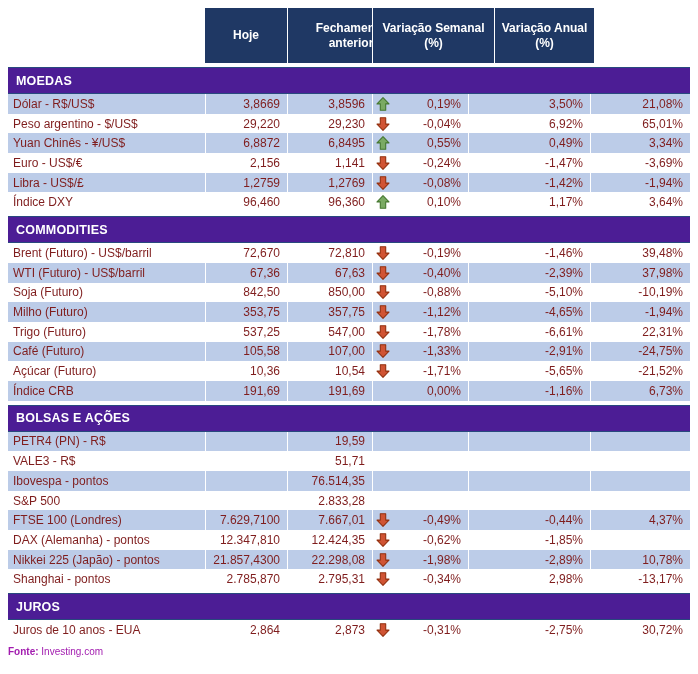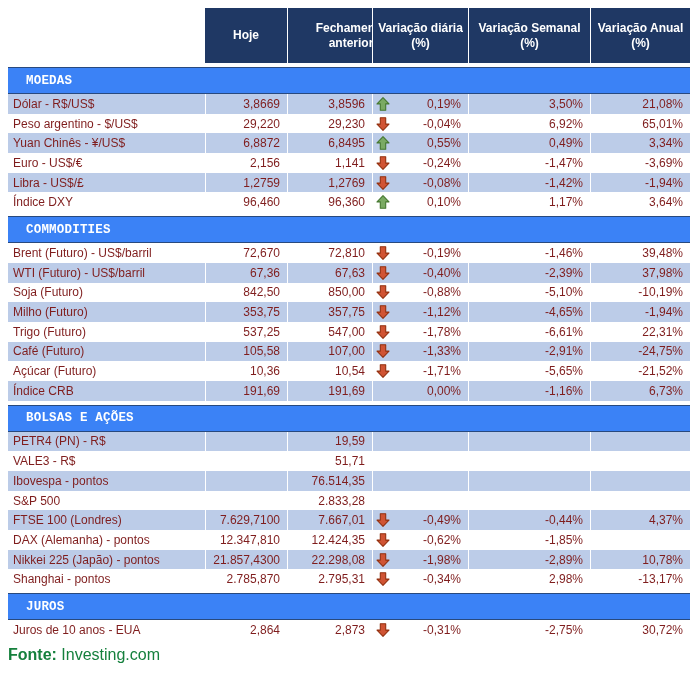--- a/index.html
+++ b/index.html
@@ -24,53 +24,52 @@
   .hcell + .hcell { border-left: 1px solid #ffffff; }
   .c1 { width: 82px; }
   .c2 { width: 85px; padding-left: 44px; }
   .c3 { width: 96px; }
   .c4 { width: 122px; }
   .c5 { width: 100px; }
 
   
   .band {
     margin-top: 4px; height: 27px;
-    background: #3b82f6;
+    background: #4c1d95;
     border-top: 1px solid #28497E; border-bottom: 1px solid #28497E;
     color: #ffffff; font-weight: bold; font-size: 12.5px; letter-spacing: .2px;
-    display: flex; align-items: center; padding-left: 18px; font-family: Liberation Mono, monospace;
+    display: flex; align-items: center; padding-left: 8px;
   }
 
   
   .row { display: flex; height: 19.7px; font-size: 12px; color: #7f1d1d; }
   .cell { display: flex; align-items: center; overflow: hidden; white-space: nowrap; }
   .cell + .cell { border-left: 1px solid #ffffff; }
   .row.shaded .cell { background: #BCCCE8; }
   .cell.label { width: 197px; padding-left: 5px; }
   .cell.num { justify-content: flex-end; padding-right: 7px; }
   .cell.diaria { position: relative; }
   .arrow {
     position: absolute; left: 3px; top: 50%; transform: translateY(-50%);
     width: 14px; height: 15px; display: inline-flex;
   }
   .arrow svg { width: 14px; height: 15px; display: block; }
 
-  .fonte { margin: 6px 0 0 8px; font-size: 16px; color: #15803d; }
+  .fonte { margin: 6px 0 0 8px; font-size: 10px; color: #a21caf; }
   .fonte b { font-weight: bold; }
 </style>
 </head>
 <body>
 
 <div class="sheet">
 
   <div class="header-row">
     <div class="spacer"></div>
     <div class="hcell c1">Hoje</div>
     <div class="hcell c2">Fechamento anterior</div>
-    <div class="hcell c3">Variação diária (%)</div>
     <div class="hcell c4">Variação Semanal (%)</div>
     <div class="hcell c5">Variação Anual (%)</div>
   </div>
 
   <div id="sections">
       <div class="band">MOEDAS</div>
       <div class="row shaded">
         <div class="cell label">Dólar - R$/US$</div>
         <div class="cell num c1">3,8669</div>
         <div class="cell num c2">3,8596</div>

